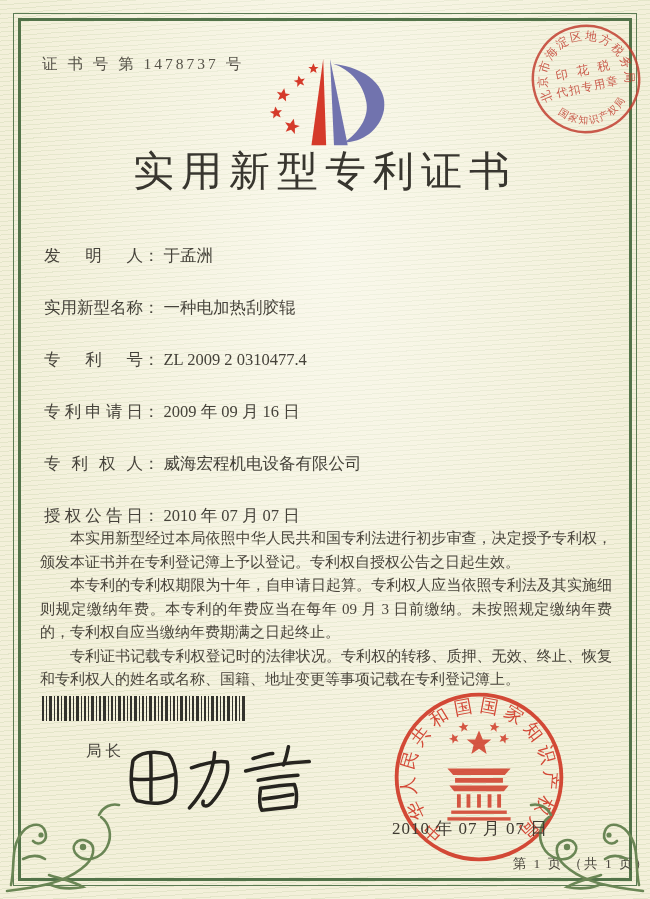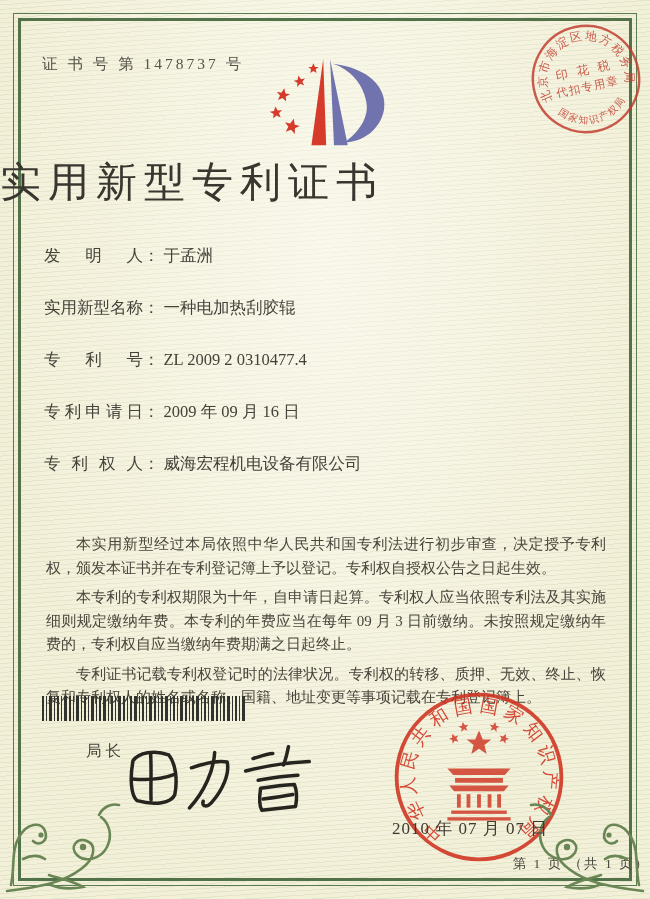--- a/index.html
+++ b/index.html
@@ -11,29 +11,29 @@
         rgba(150,176,116,0.17) 0px, rgba(150,176,116,0.17) 1px,
         rgba(0,0,0,0) 1px, rgba(0,0,0,0) 4.5px),
       #f3f0da;
     font-family:"Liberation Serif","DejaVu Serif",serif;
     color:#42403a;
   }
   .frame-outer{position:absolute;inset:13px;border:1.5px solid #5c7c54;pointer-events:none;}
   .frame-inner{position:absolute;inset:18px;border:3px solid #527349;pointer-events:none;}
   .cert-number{position:absolute;left:42px;top:54px;font-size:15.5px;letter-spacing:3px;color:#565349;}
   .logo{position:absolute;left:266px;top:55px;}
-  .title{position:absolute;left:0;right:0;top:155px;text-align:left;
+  .title{position:absolute;left:0;right:0;top:144px;text-align:center;
          font-size:41px;letter-spacing:7px;color:#38362f;font-weight:500;}
   .fields{position:absolute;left:44px;right:40px;top:245px;font-size:16.5px;color:#45423a;}
   .field-row{margin-bottom:30px;line-height:22px;white-space:nowrap;}
   .flabel{display:inline-block;width:99px;text-align:justify;text-align-last:justify;}
   .fvalue{margin-left:4px;}
   .body-text{position:absolute;left:40px;right:38px;top:527px;font-size:15px;
              line-height:23.5px;text-align:justify;color:#49453c;}
-  .body-text p{margin:6px;text-indent:2em;}
+  .body-text p{margin:0;text-indent:2em;}
   .barcode{position:absolute;left:42px;top:696px;}
   .sig-title{position:absolute;left:86px;top:741px;font-size:15.5px;letter-spacing:4px;color:#45423a;}
   .sig-svg{position:absolute;left:126px;top:736px;transform:rotate(-3deg);}
   .tax-stamp{position:absolute;left:527px;top:20px;transform:rotate(-12deg);opacity:.82;}
   .office-seal{position:absolute;left:388px;top:686px;opacity:.88;}
   .issue-date{position:absolute;left:392px;top:817px;font-size:17px;letter-spacing:1px;
               color:#3e3a31;z-index:3;}
   .footer{position:absolute;left:0;right:0;top:855px;text-align:right;font-size:13.5px;
           letter-spacing:2px;color:#4a473e;}
   .corner{position:absolute;bottom:3px;z-index:2;}
@@ -92,20 +92,23 @@
       <span class="flabel">实用新型名称</span><span>：</span><span class="fvalue">一种电加热刮胶辊</span>
     </div>
     <div class="field-row">
       <span class="flabel">专利号</span><span>：</span><span class="fvalue">ZL 2009 2 0310477.4</span>
     </div>
     <div class="field-row">
       <span class="flabel">专利申请日</span><span>：</span><span class="fvalue">2009 年 09 月 16 日</span>
     </div>
     <div class="field-row">
       <span class="flabel">专利权人</span><span>：</span><span class="fvalue">威海宏程机电设备有限公司</span>
+    </div>
+    <div class="field-row">
+      <span class="flabel">授权公告日</span><span>：</span><span class="fvalue">2010 年 07 月 07 日</span>
     </div>
   </div>
 
   <div class="body-text">
     <p>本实用新型经过本局依照中华人民共和国专利法进行初步审查，决定授予专利权，颁发本证书并在专利登记簿上予以登记。专利权自授权公告之日起生效。</p>
     <p>本专利的专利权期限为十年，自申请日起算。专利权人应当依照专利法及其实施细则规定缴纳年费。本专利的年费应当在每年 09 月 3 日前缴纳。未按照规定缴纳年费的，专利权自应当缴纳年费期满之日起终止。</p>
     <p>专利证书记载专利权登记时的法律状况。专利权的转移、质押、无效、终止、恢复和专利权人的姓名或名称、国籍、地址变更等事项记载在专利登记簿上。</p>
   </div>
 
   <svg class="barcode" width="206" height="25" viewBox="0 0 206 25">

